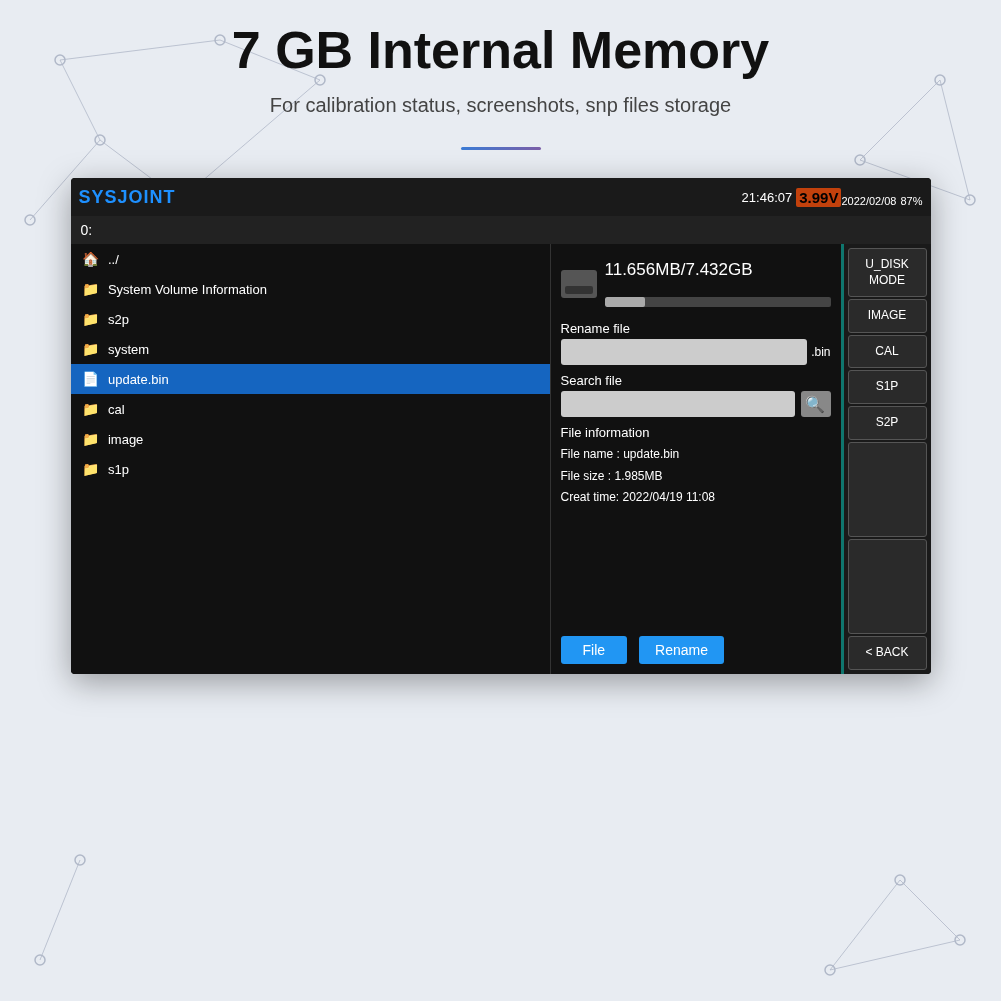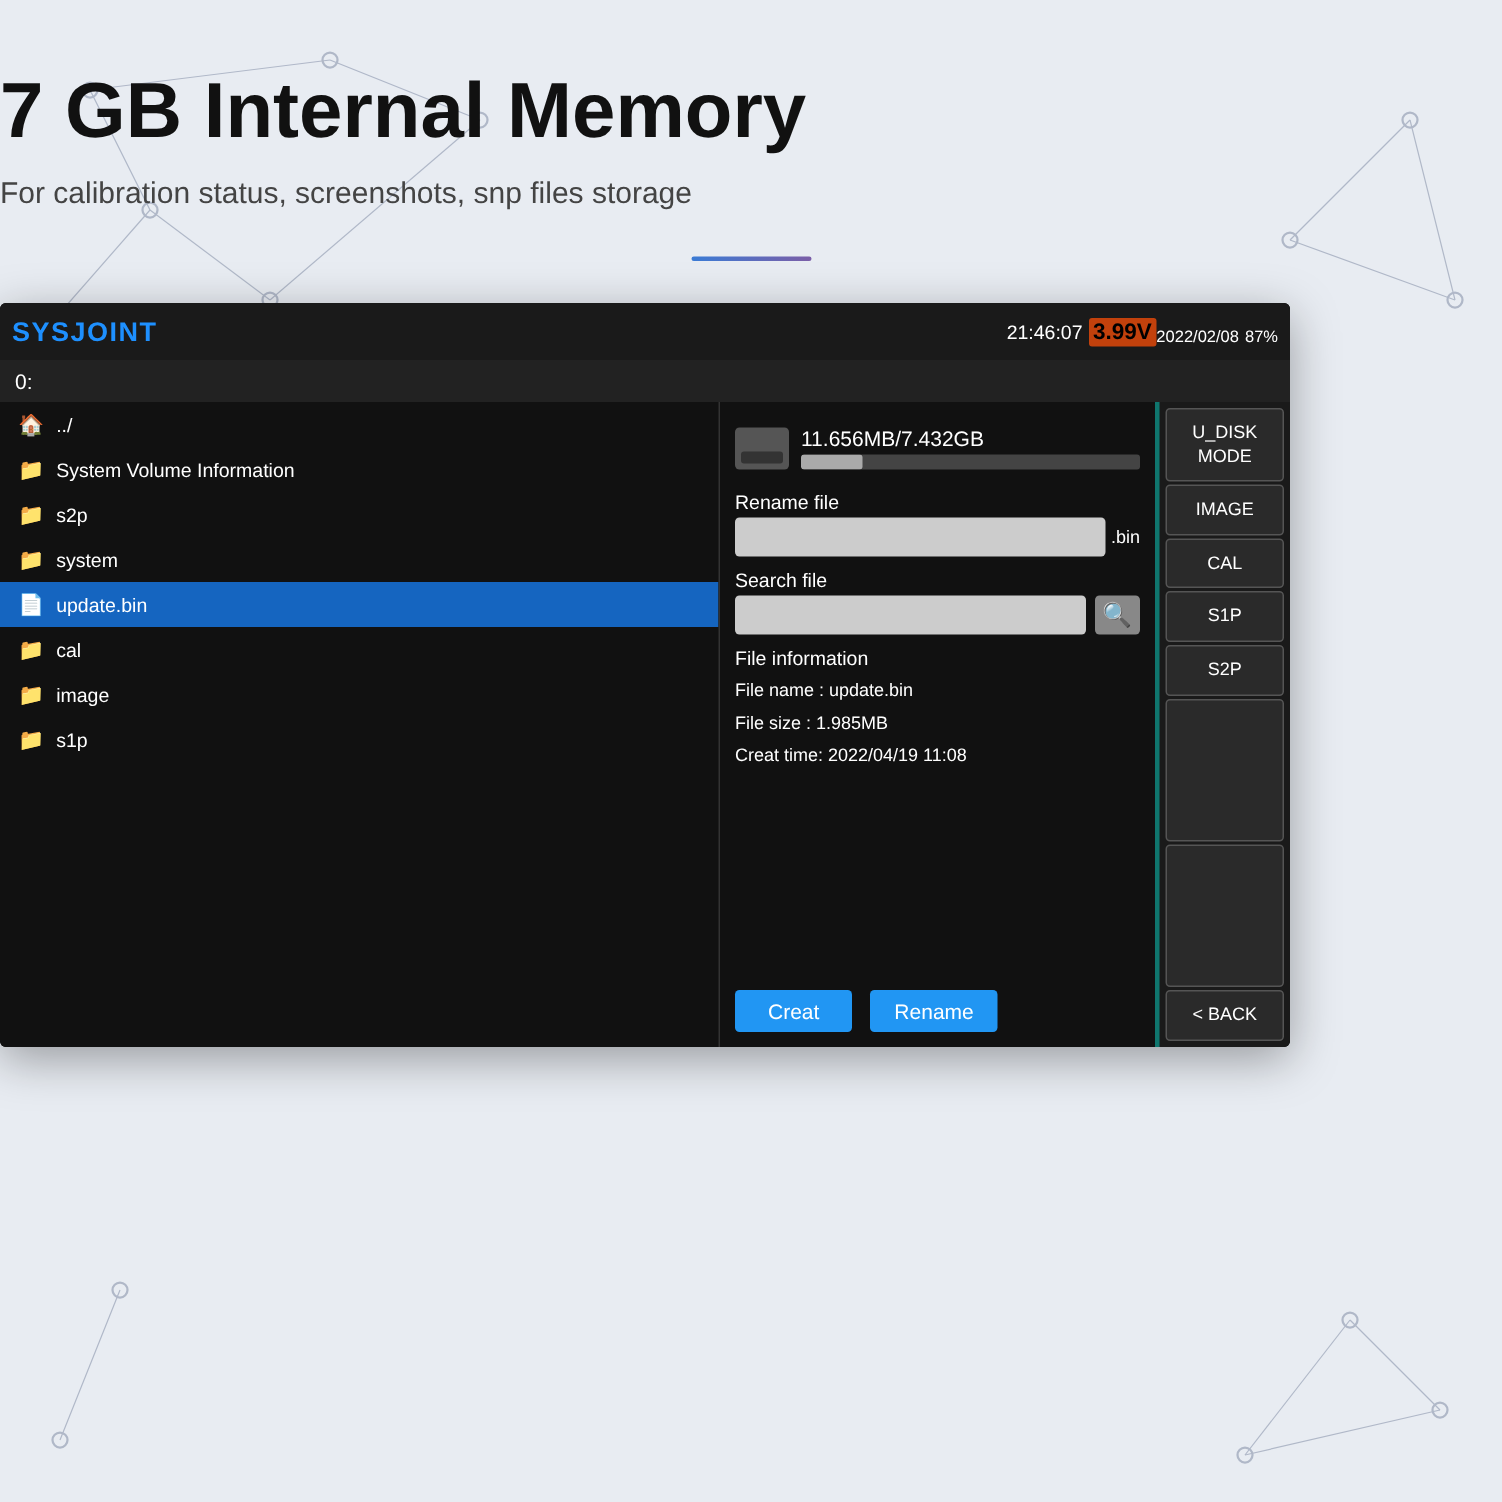--- a/index.html
+++ b/index.html
@@ -11,22 +11,22 @@
       font-family: Arial, sans-serif;
       position: relative;
       overflow: hidden;
     }
 
     .content-wrapper {
       position: relative;
       z-index: 1;
       display: flex;
       flex-direction: column;
-      align-items: flex-start;
-      padding-top: 44px;
+      align-items: center;
+      padding-top: 20px;
     }
 
     .main-title {
       font-size: 52px;
       font-weight: 900;
       color: #111;
       text-align: center;
       margin-bottom: 14px;
     }
 
@@ -196,22 +196,22 @@
     }
 
     .storage-info {
       display: flex;
       flex-direction: column;
       flex: 1;
     }
 
     .storage-text {
       color: #fff;
-      font-size: 14px;
-      margin-bottom: 3px;
+      font-size: 17px;
+      margin-bottom: 17px;
     }
 
     .storage-bar-bg {
       background: #444;
       height: 10px;
       border-radius: 2px;
       overflow: hidden;
     }
 
     .storage-bar-fill {
@@ -492,21 +492,21 @@
         </div>
 
         <div class="file-info-box">
           <div class="file-info-label">File information</div>
           <div class="file-info-row">File name : update.bin</div>
           <div class="file-info-row">File size   : 1.985MB</div>
           <div class="file-info-row">Creat time: 2022/04/19 11:08</div>
         </div>
 
         <div class="action-buttons">
-          <button class="btn-open">Creat</button>
+          <button class="btn-open">File</button>
           <button class="btn-rename">Rename</button>
         </div>
       </div>
 
       <div class="side-buttons">
 
       <button class="side-btn">U_DISK
 MODE</button>
           <button class="side-btn">IMAGE</button>
           <button class="side-btn">CAL</button>

